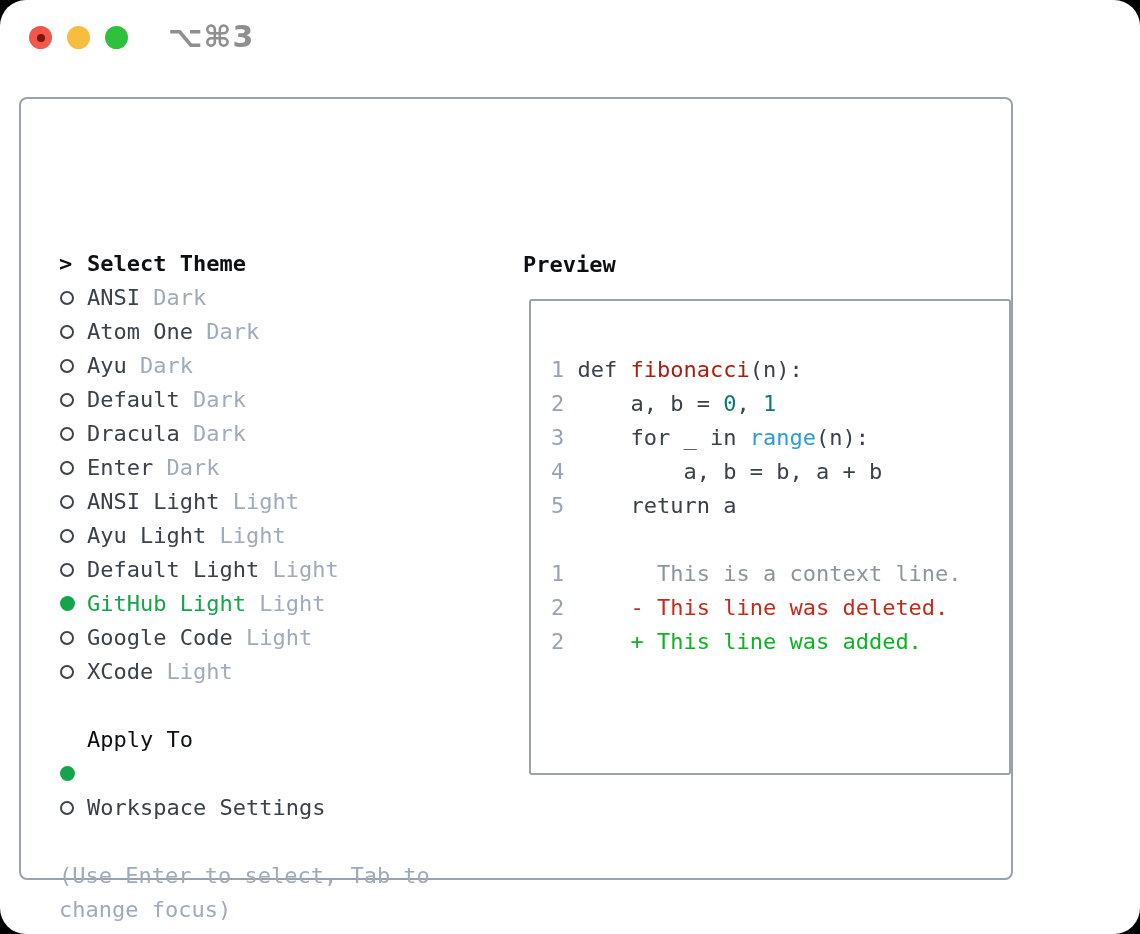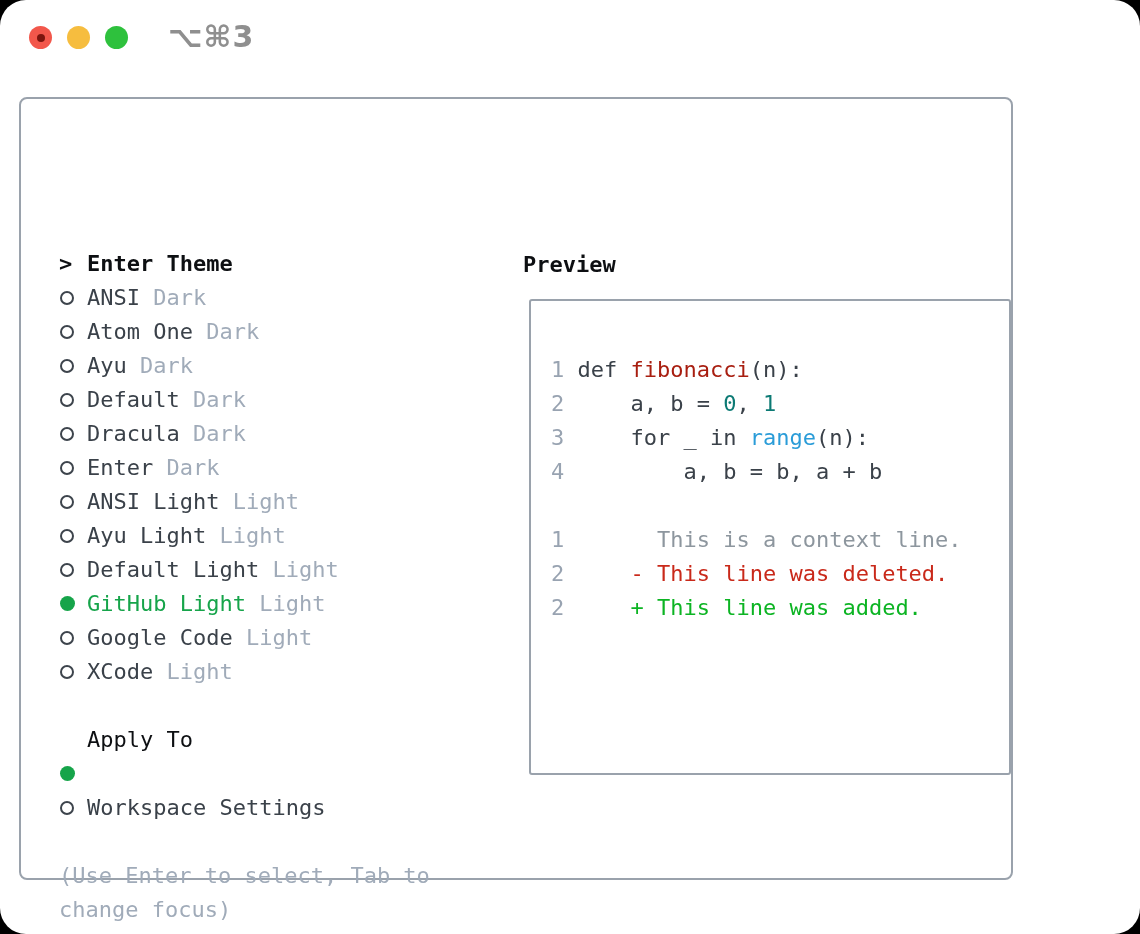--- a/index.html
+++ b/index.html
@@ -68,21 +68,21 @@
     <span class="tl green"></span>
   </div>
   <div class="win-title">⌥⌘3</div>
 
   <div class="panel">
 
     <div class="left-col">
 
       <div class="row">
         <span class="marker prompt-glyph">&gt;</span>
-        <span class="h-label">Enter Theme</span>
+        <span class="h-label">Select Theme</span>
       </div>
 
       <div class="row" data-state="none">
         <span class="marker"><span class="ring"></span></span>
         <span class="t-name">ANSI</span>
         <span class="t-var">Dark</span>
       </div>
       <div class="row" data-state="none">
         <span class="marker"><span class="ring"></span></span>
         <span class="t-name">Atom One</span>
@@ -159,20 +159,21 @@
       <div class="help-line">change focus)</div>
     </div>
 
     <div class="preview-title">Preview</div>
 
     <div class="preview-box">
       <div class="cline"><span class="lnum">1</span><span class="tok" data-c="code"> def </span><span class="tok" data-c="red">fibonacci</span><span class="tok" data-c="code">(n):</span></div>
       <div class="cline"><span class="lnum">2</span><span class="tok" data-c="code">     a, b = </span><span class="tok" data-c="teal">0</span><span class="tok" data-c="code">, </span><span class="tok" data-c="teal">1</span></div>
       <div class="cline"><span class="lnum">3</span><span class="tok" data-c="code">     for _ in </span><span class="tok" data-c="blue">range</span><span class="tok" data-c="code">(n):</span></div>
       <div class="cline"><span class="lnum">4</span><span class="tok" data-c="code">         a, b = b, a + b</span></div>
+      <div class="cline"><span class="lnum">5</span><span class="tok" data-c="code">     return a</span></div>
       <div class="cline"></div>
       <div class="cline"><span class="lnum">1</span><span class="tok" data-c="context">       This is a context line.</span></div>
       <div class="cline"><span class="lnum">2</span><span class="tok" data-c="deleted">     - This line was deleted.</span></div>
       <div class="cline"><span class="lnum">2</span><span class="tok" data-c="added">     + This line was added.</span></div>
     </div>
 
   </div>
 </div>
 
 </body></html>

